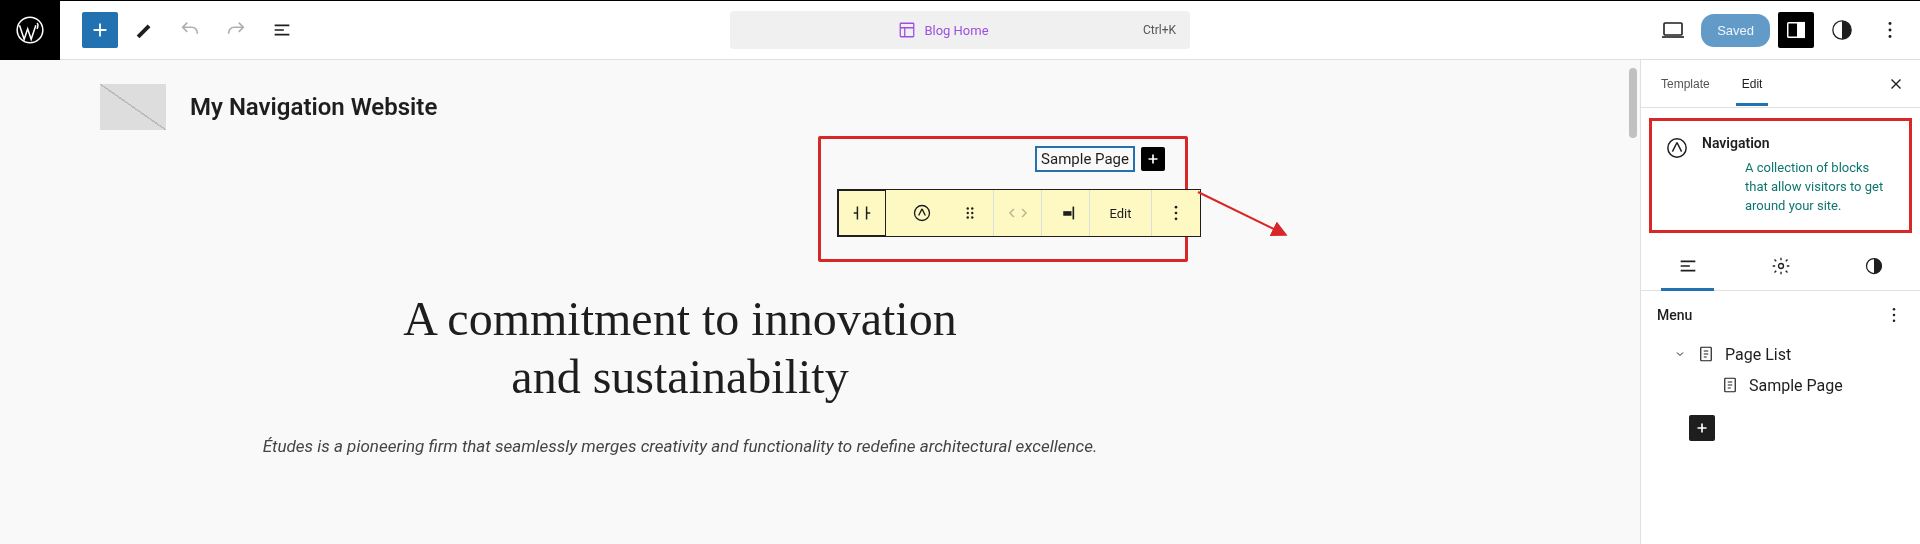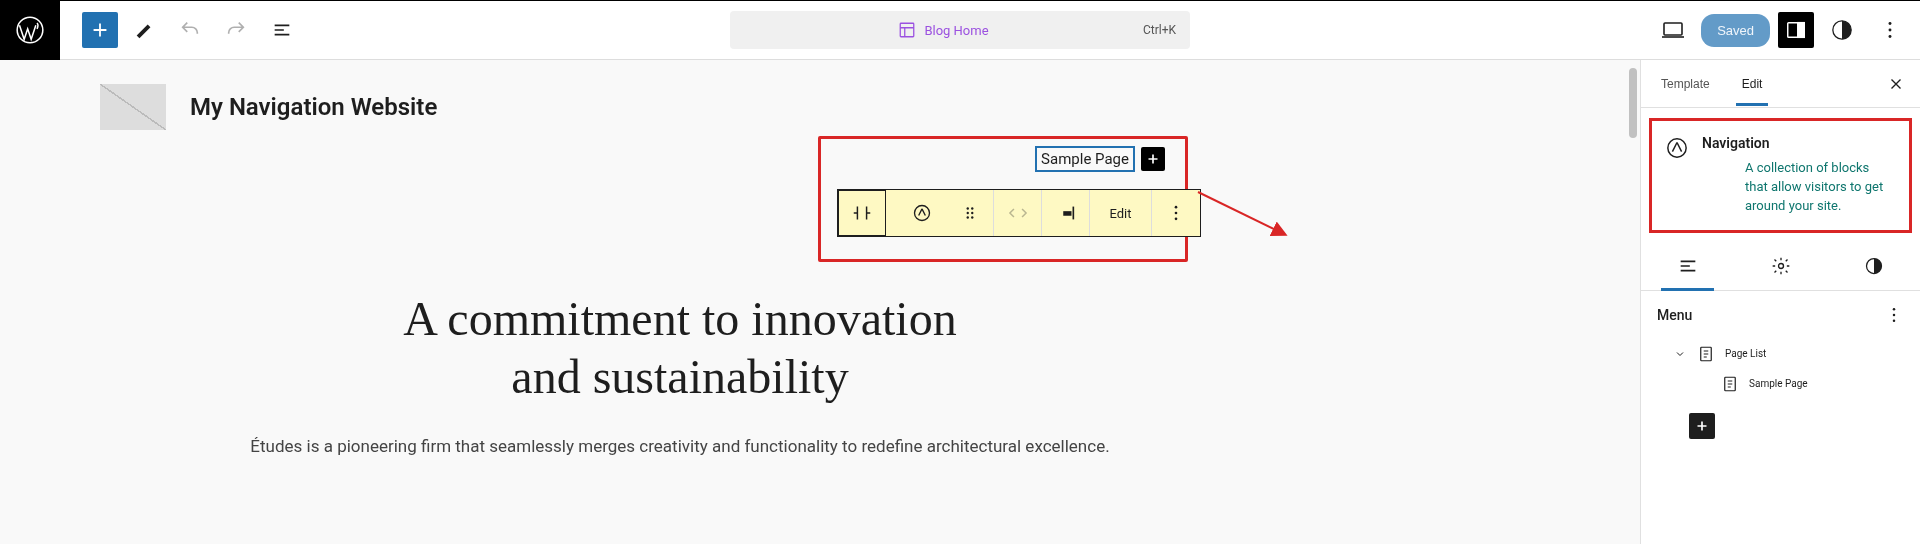--- a/index.html
+++ b/index.html
@@ -39,21 +39,21 @@
   .block-toolbar{ position:absolute; top:50px; left:16px; display:flex; background:#fef9c3; border:1px solid #1e1e1e; height:48px;}
   .bt-cell{ width:48px; display:flex; align-items:center; justify-content:center; border-right:1px solid #ddd;}
   .bt-cell.noborder{border-right:none;}
   .bt-wide{ width:62px; font-size:13px;}
   .bt-first{ margin-right:12px; border:1px solid #1e1e1e;}
   .arrows svg{opacity:.3;}
   
   
   .hero{ text-align:center; position:absolute; top:230px; left:0; right:280px;}
   .hero h1{ font-family: Georgia, "Times New Roman", serif; font-weight:400; font-size:48px; line-height:1.2;}
-  .hero p{ margin-top:28px; font-size:17px; color:#444; line-height:1.6;}
+  .hero p{ margin-top:28px; font-size:17px; color:#444; line-height:1.6;font-style:italic;}
   
   
   .arrow-line{ position:absolute; top:130px; left:1196px; width:92px; height:50px; pointer-events:none;}
   
   
   .sidebar{ width:280px; border-left:1px solid #e0e0e0; background:#fff; display:flex; flex-direction:column;}
   .sb-tabs{ display:flex; align-items:center; height:48px; border-bottom:1px solid #e0e0e0; padding:0 4px;}
   .sb-tab{ padding:14px 16px; font-size:12px; color:#555; position:relative; border:none; background:none;}
   .sb-tab.active{ color:#1e1e1e; font-weight:500;}
   .sb-tab.active::after{ content:""; position:absolute; left:10px; right:10px; bottom:-1px; height:3px; background:#2271b1;}
@@ -64,21 +64,21 @@
   .sb-nav-card h3{ font-size:14px; font-weight:600; margin-bottom:8px;}
   .sb-nav-card p{ font-size:13px; color:#0f766e; line-height:1.45;margin-left:43px;}
   
   .sb-view-tabs{ display:flex; border-bottom:1px solid #e0e0e0; height:48px;}
   .sb-vt{ flex:1; display:flex; align-items:center; justify-content:center; position:relative; border:none; background:none;}
   .sb-vt.active::after{ content:""; position:absolute; left:20px; right:20px; bottom:-1px; height:3px; background:#2271b1;}
   
   .sb-menu-head{ display:flex; align-items:center; padding:14px 16px;}
   .sb-menu-head h4{ font-size:14px; font-weight:500; flex:1;}
   
-  .tree{ padding:0 12px 12px 12px; font-size:10px;}
+  .tree{ padding:0 12px 12px 12px; font-size:16px;}
   .tree-row{ display:flex; align-items:center; gap:10px; padding:6px 4px;}
   .tree-row.level1{ padding-left:20px;}
   .tree-row.level2{ padding-left:68px;}
   .tree-row.level-add{ padding-left:36px; margin-top:8px;}
   .chev{ width:14px; display:flex; justify-content:center;}
   .add-sq{ width:26px; height:26px; background:#1e1e1e; display:flex; align-items:center; justify-content:center; border-radius:2px;}
   
   svg{ display:block;}
 </style>
 </head>

